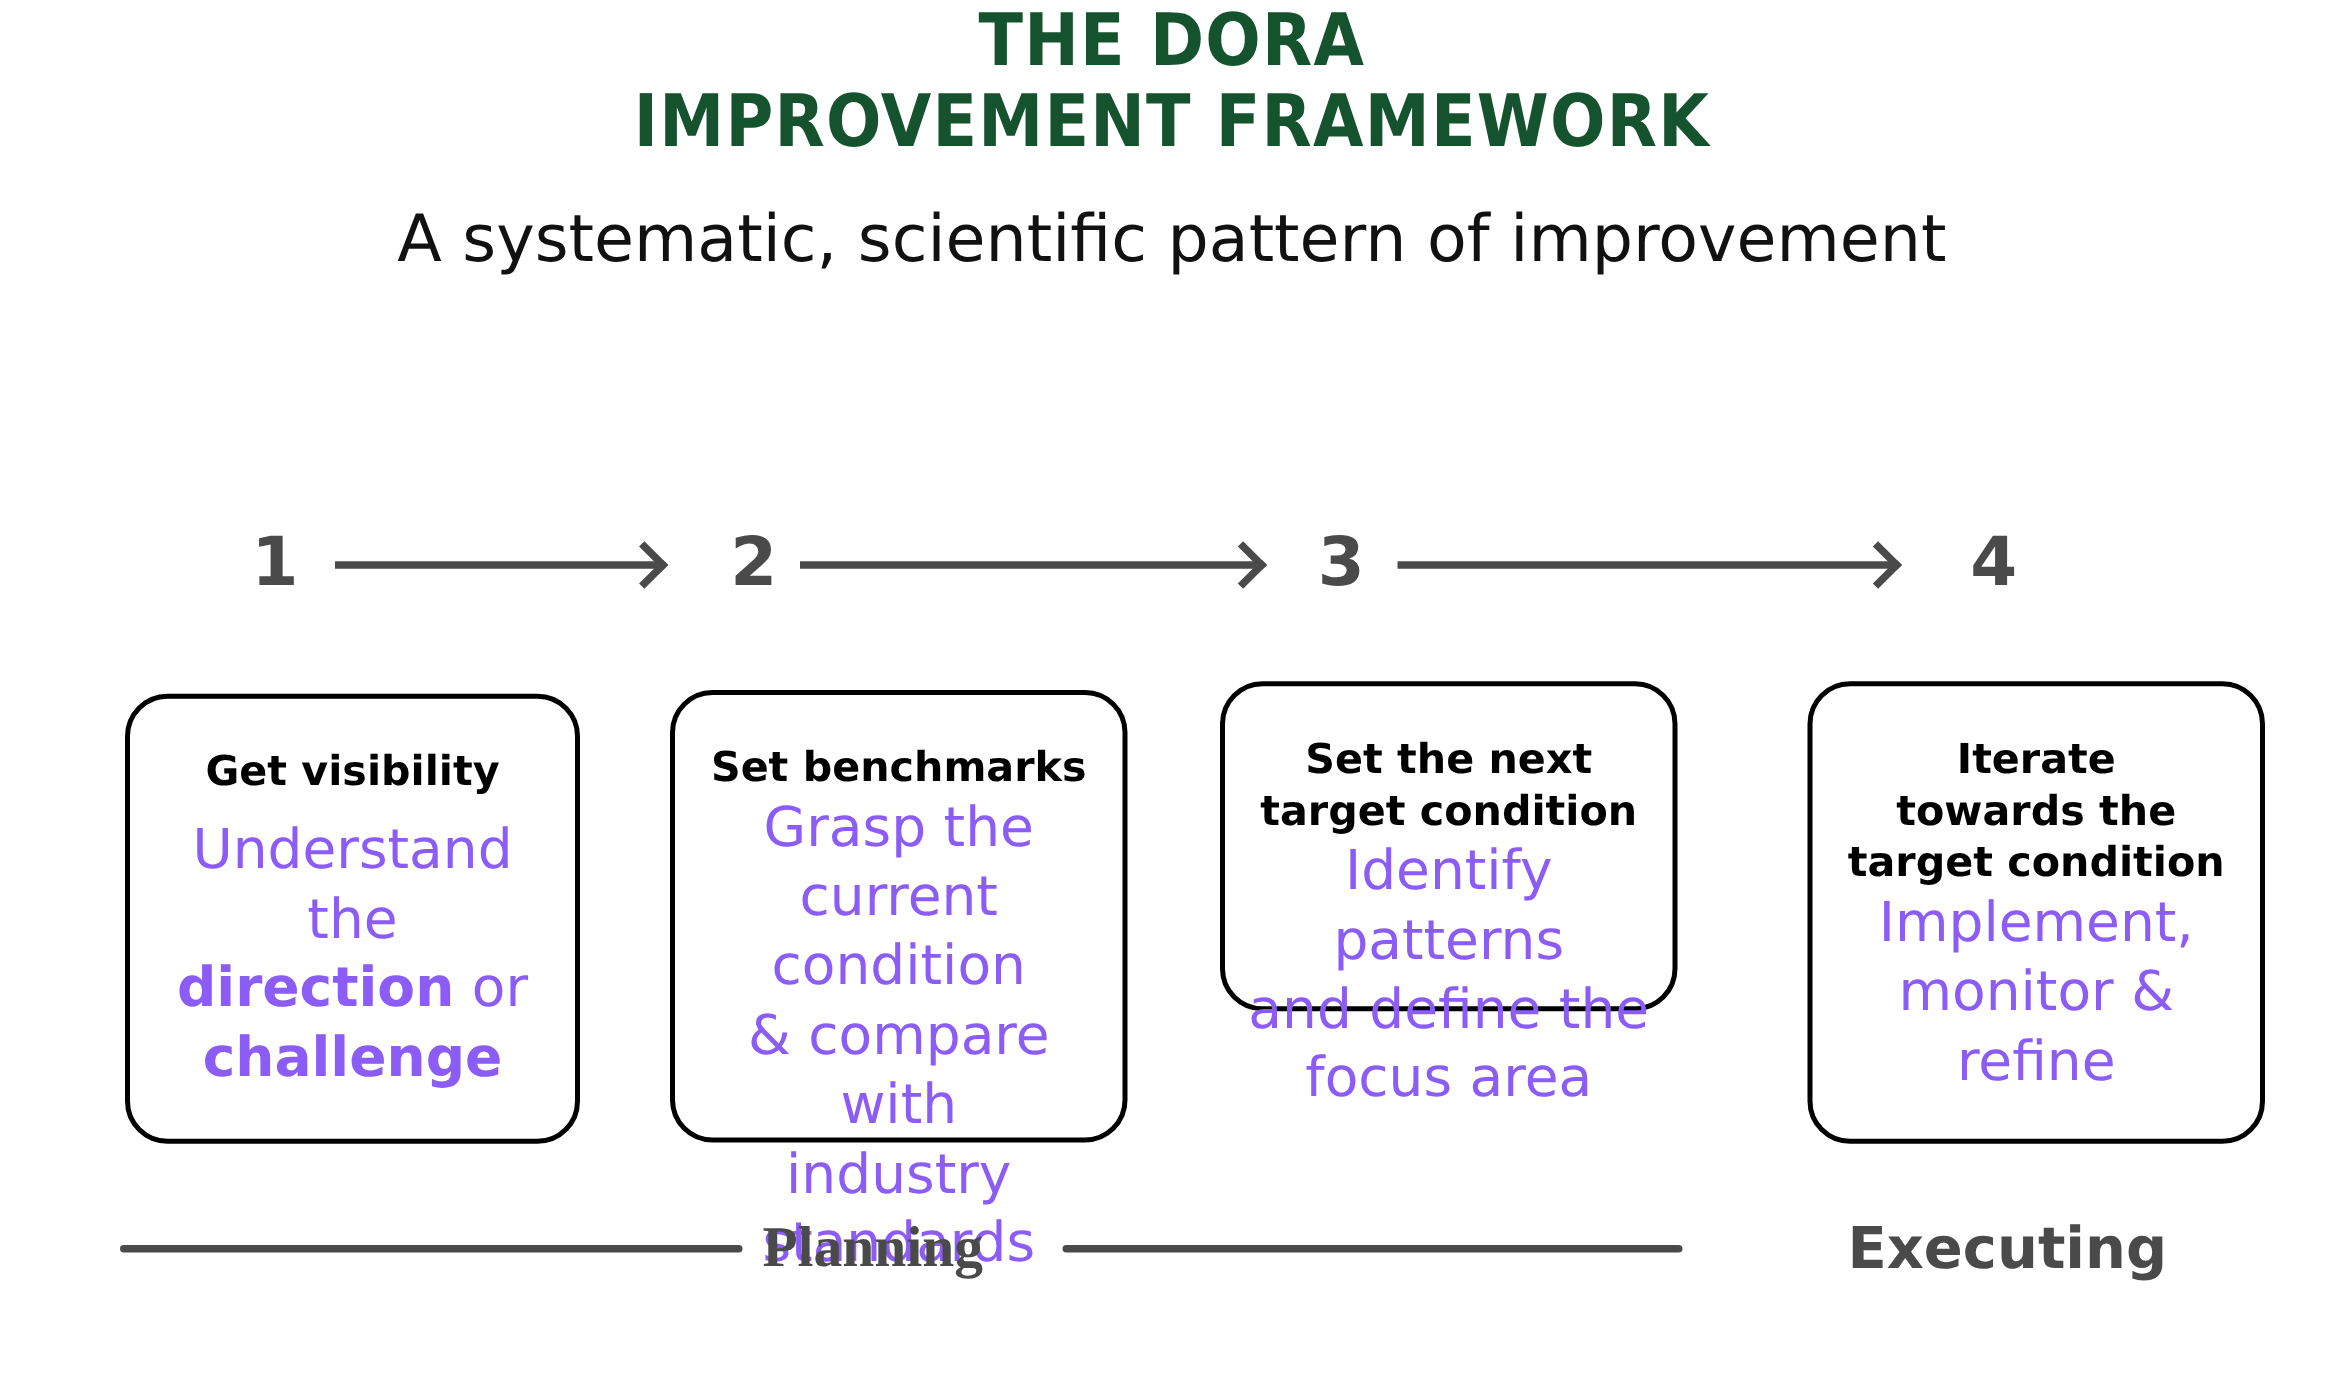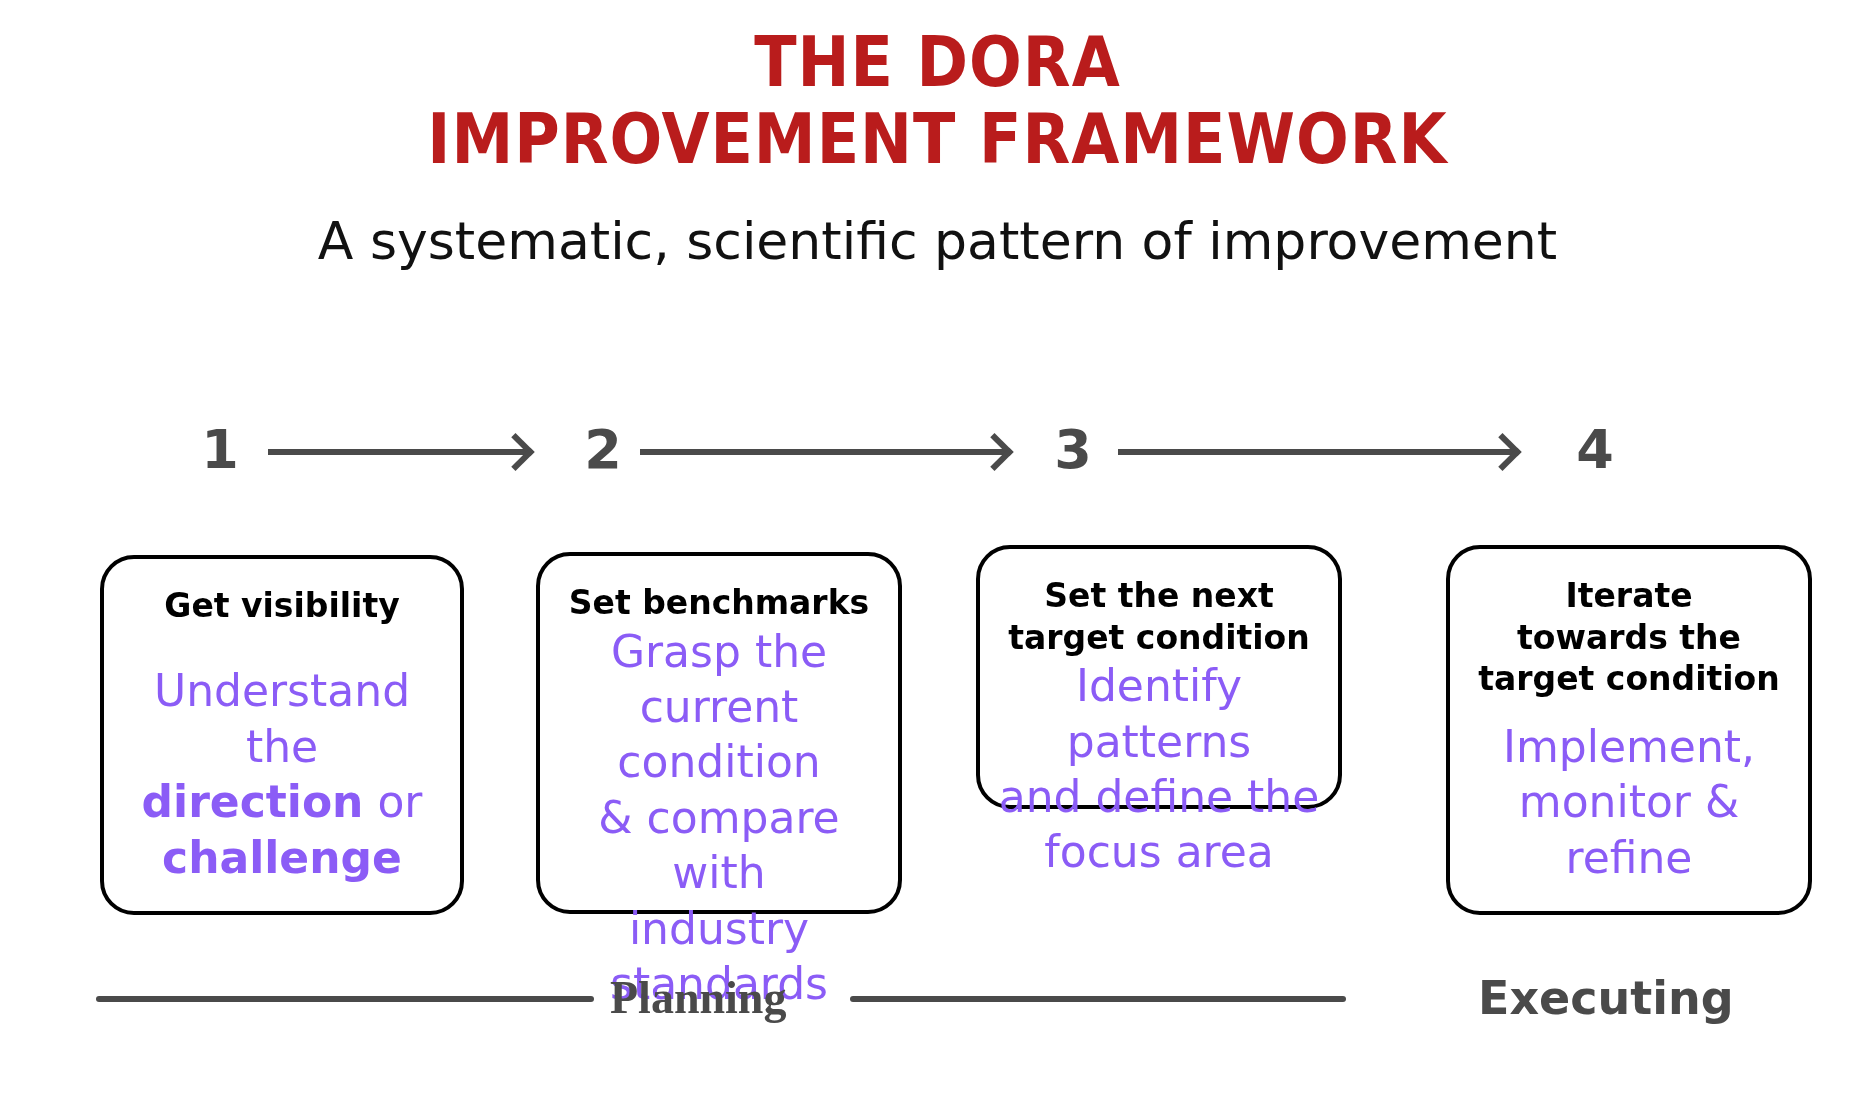--- a/index.html
+++ b/index.html
@@ -19,27 +19,26 @@
   
   .header {
     position: absolute;
     top: 0;
     left: 0;
     width: 1875px;
     text-align: center;
   }
   .title {
     margin: 0;
-    padding-top: 24px;
-    font-family: "DejaVu Sans", sans-serif;
-    font-weight: 700;
-    font-size: 69px;
+    font-family: "DejaVu Sans", sans-serif;
+    font-weight: 700;
+    font-size: 58px;
     line-height: 1.12;
     letter-spacing: 1px;
-    color: #b91c1c;
+    color: #14532d;
     text-transform: uppercase;
     font-stretch: condensed;
   }
   .title-line {
     display: block;
   }
   .subtitle {
     margin: 0;
     padding-top: 34px;
     font-family: "DejaVu Sans", sans-serif;
@@ -103,21 +102,21 @@
     width: 1875px;
     height: 1109px;
   }
   .card {
     position: absolute;
     box-sizing: border-box;
     border: 4px solid #000000;
     border-radius: 34px;
     background: #ffffff;
     text-align: center;
-    padding: 26px 18px;
+    padding: 37px 18px;
     display: flex;
     flex-direction: column;
     align-items: center;
   }
   .card.c1 { left: 100px;  top: 555px; width: 364px; height: 360px; }
   .card.c2 { left: 536px;  top: 552px; width: 366px; height: 362px; }
   .card.c3 { left: 976px;  top: 545px; width: 366px; height: 264px; }
   .card.c4 { left: 1414px; top: 545px; width: 366px; height: 370px; margin-left: 32px; }
 
   .card-title {

